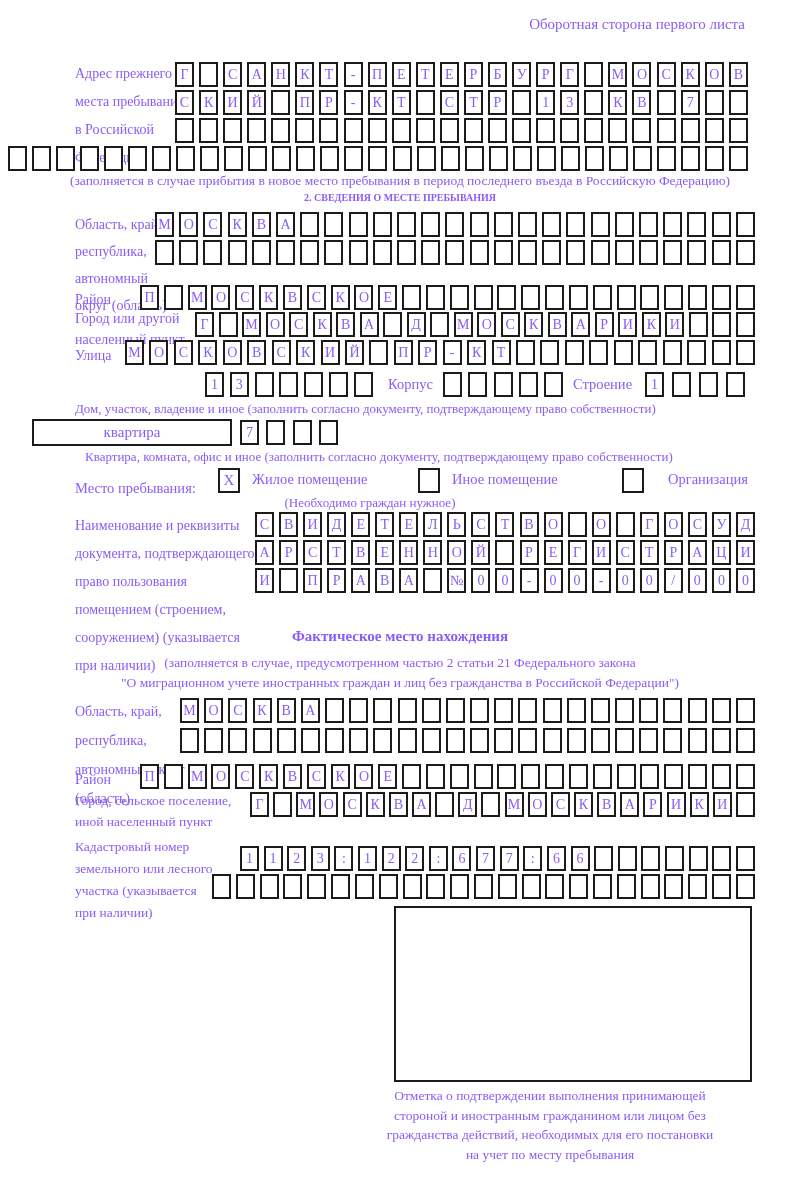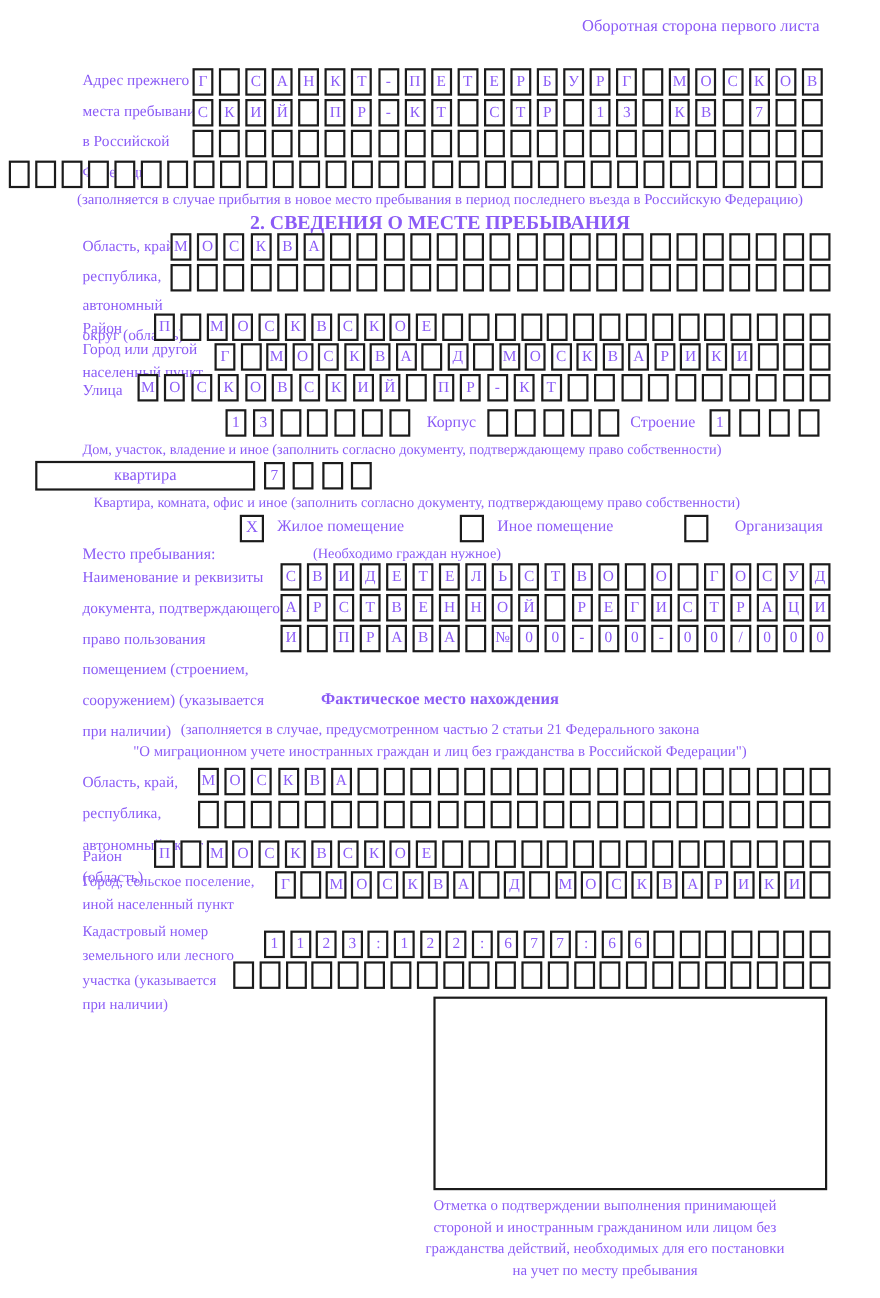--- a/index.html
+++ b/index.html
@@ -20,21 +20,21 @@
   .widebox{
     border:2px solid #1b1b1b;box-sizing:border-box;height:27px;
     display:flex;align-items:center;justify-content:center;font-size:15px;background:#fff;
   }
   .checkbox{
     width:22px;height:25px;border:2px solid #1b1b1b;box-sizing:border-box;
     display:flex;align-items:center;justify-content:center;font-size:15px;background:#fff;
   }
   .note{font-size:13px;line-height:17px;}
   .note-c{font-size:13.5px;text-align:center;width:800px;left:0;}
-  .title{font-weight:bold;font-size:18px;text-align:center;width:800px;left:0;}
+  .title{font-weight:bold;font-size:10px;text-align:center;width:800px;left:0;}
   .bigbox{border:2px solid #1b1b1b;box-sizing:border-box;background:#fff;}
   .caption{font-size:13.5px;line-height:19.5px;text-align:center;white-space:pre-line;}
   .inline-label{font-size:14.5px;}
 </style>
 </head>
 <body>
 
 <div class="page">
 
   <div class="abs" style="top:16px;right:55px;font-size:15px;">Оборотная сторона первого листа</div>
@@ -334,21 +334,21 @@
 
   <div class="abs widebox" style="left:32px;top:419px;width:200px;">квартира</div>
   <div class="cellrow" style="left:240px;top:420px;width:98px;">
       <span class="cell">7</span>
       <span class="cell"></span>
       <span class="cell"></span>
       <span class="cell"></span>
     </div>
   <div class="abs note" style="left:85px;top:448px;">Квартира, комната, офис и иное (заполнить согласно документу, подтверждающему право собственности)</div>
 
-  <div class="abs inline-label" style="left:75px;top:496px;">Место пребывания:</div>
+  <div class="abs inline-label" style="left:75px;top:480px;">Место пребывания:</div>
   <div class="abs checkbox" style="left:218px;top:468px;">X</div>
   <div class="abs inline-label" style="left:252px;top:471px;">Жилое помещение</div>
   <div class="abs checkbox" style="left:418px;top:468px;"></div>
   <div class="abs inline-label" style="left:452px;top:471px;">Иное помещение</div>
   <div class="abs checkbox" style="left:622px;top:468px;"></div>
   <div class="abs inline-label" style="left:668px;top:471px;">Организация</div>
   <div class="abs note" style="left:230px;top:494px;width:280px;text-align:center;">(Необходимо граждан нужное)</div>
 
   <div class="abs label" style="left:75px;top:512px;line-height:28px;">Наименование и реквизиты
 документа, подтверждающего

